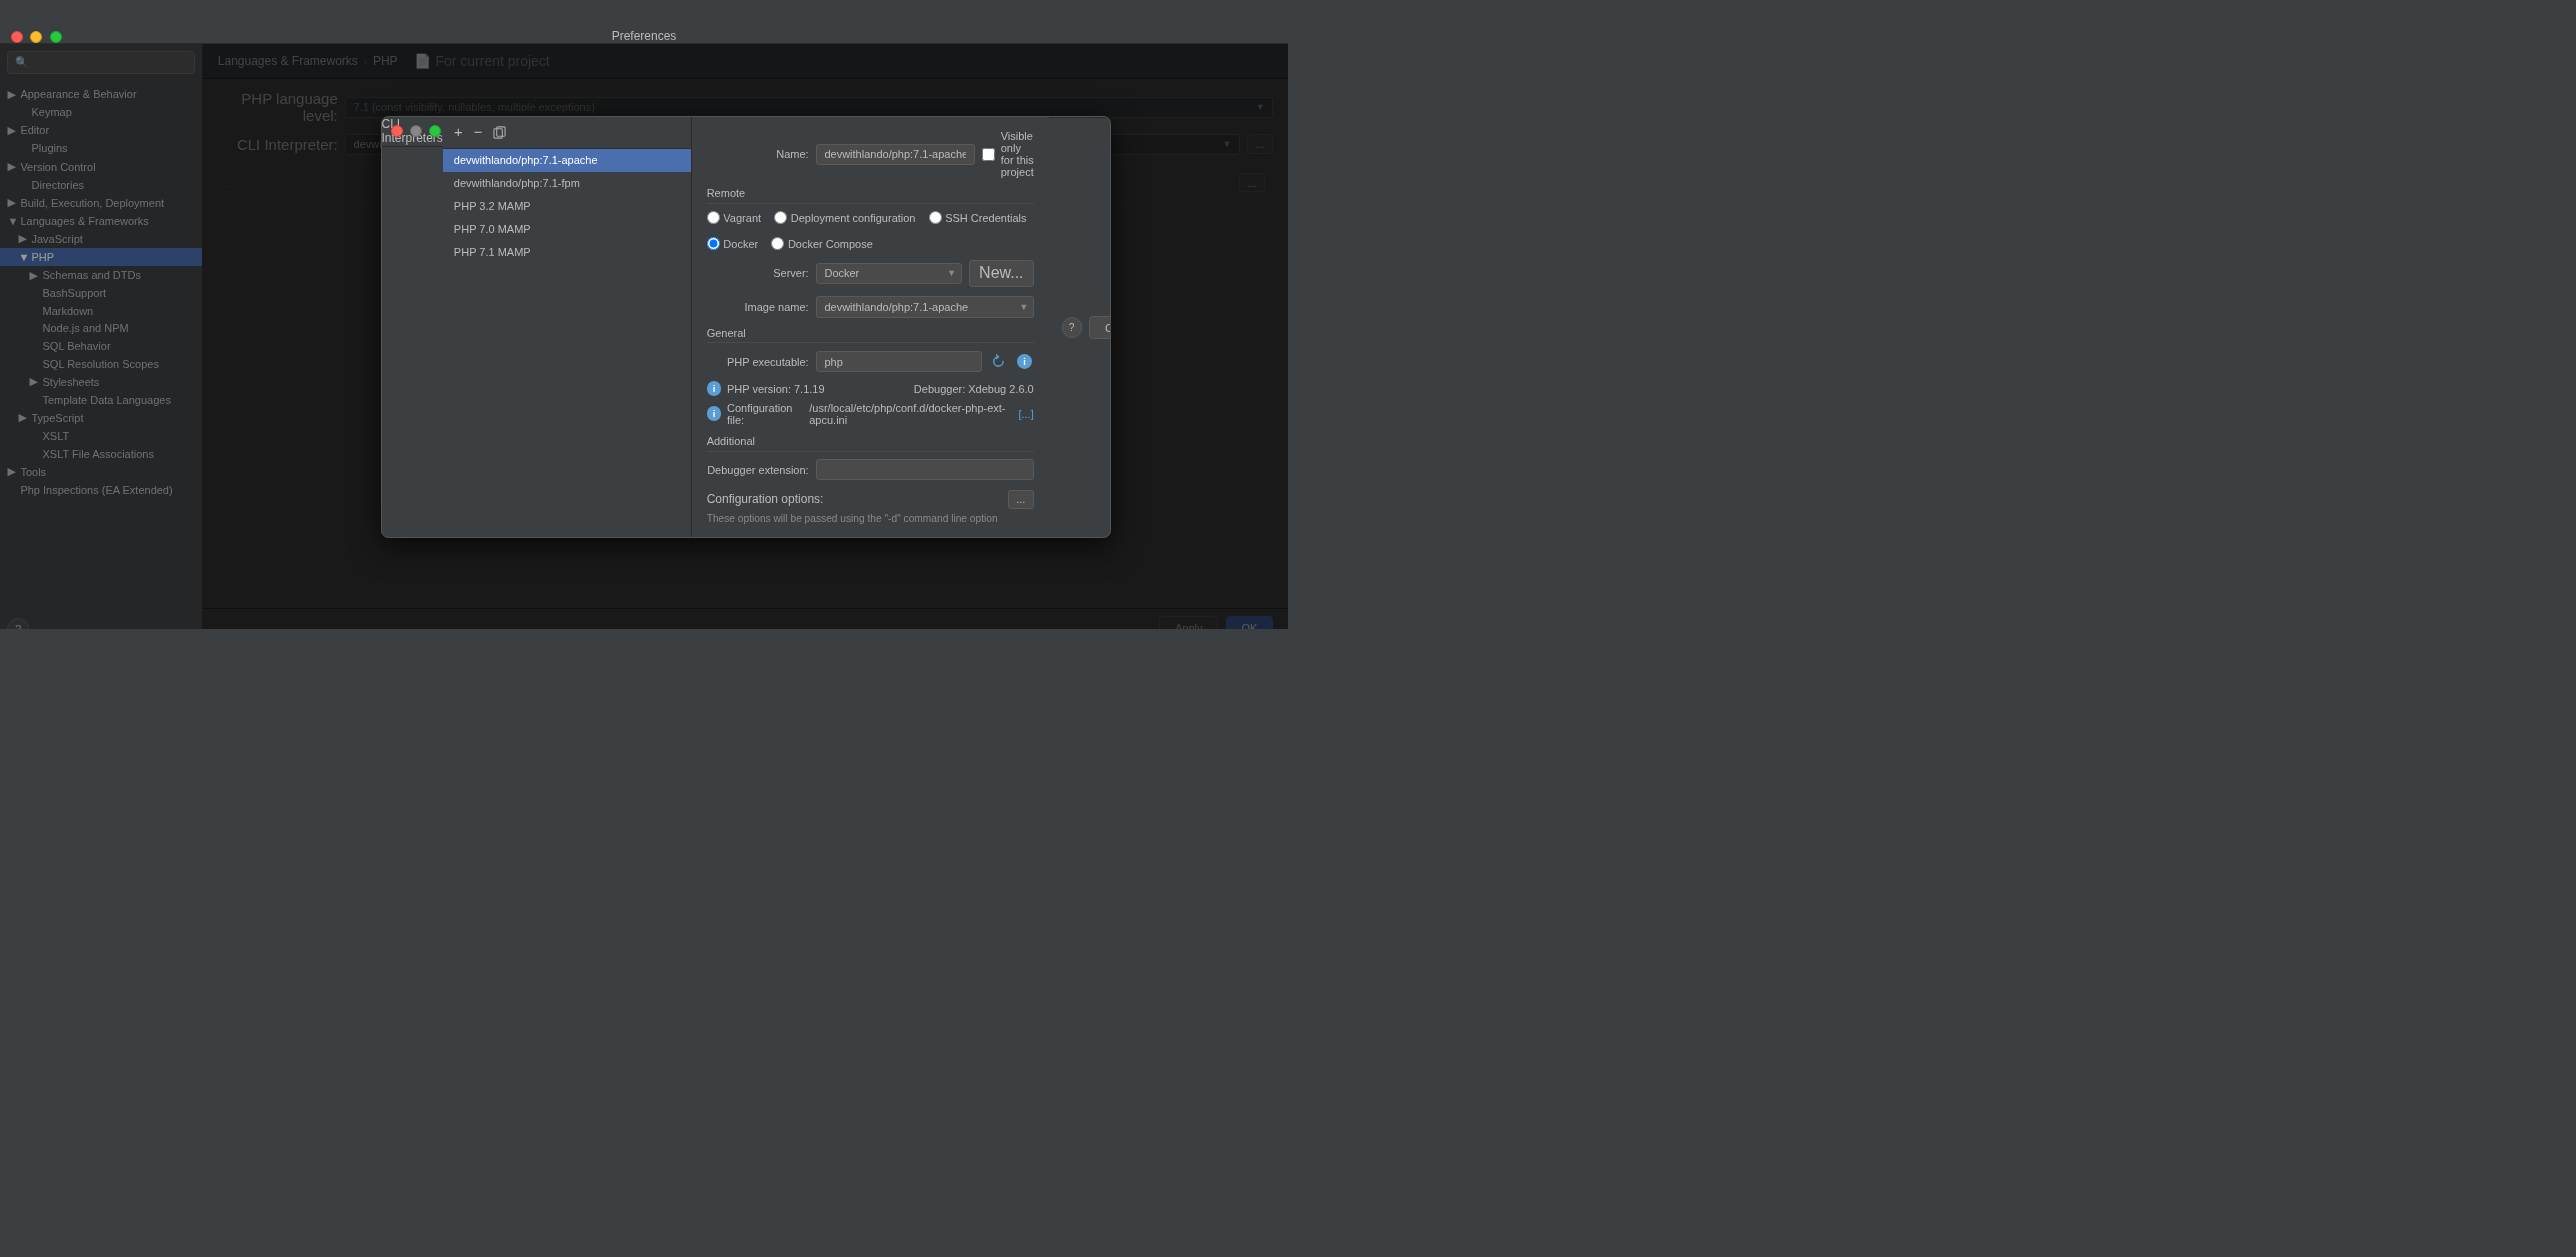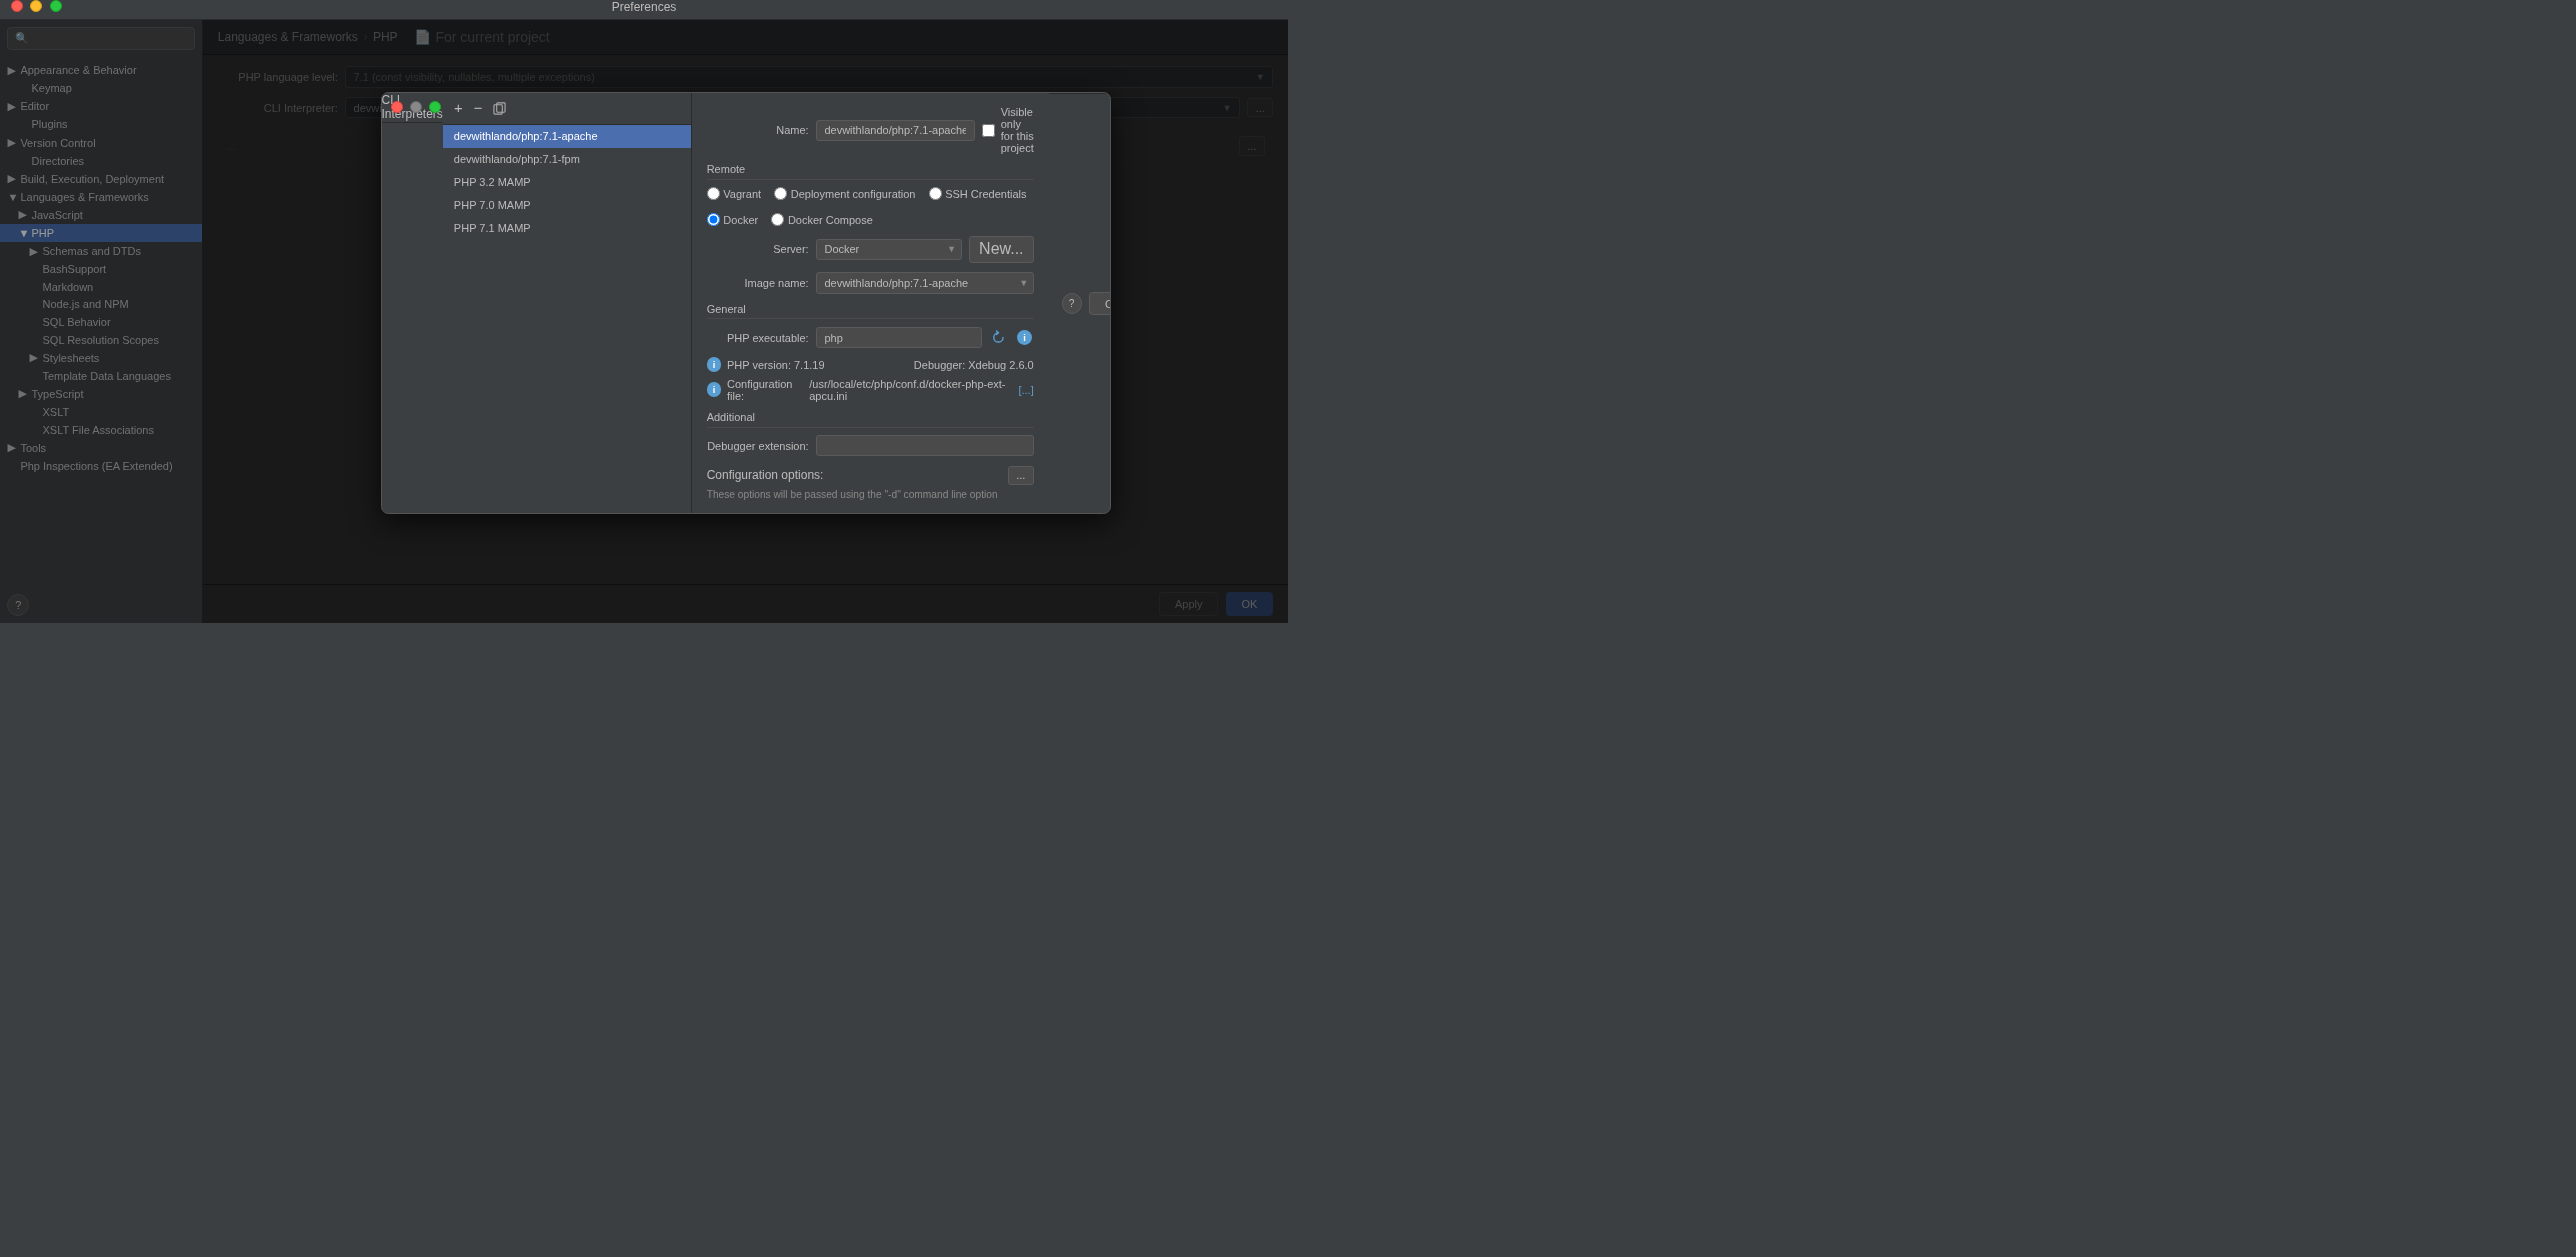--- a/index.html
+++ b/index.html
@@ -10,23 +10,23 @@
       color: #bbbbbb;
       width: 1288px;
       height: 629px;
       overflow: hidden;
       position: relative;
     }
 
     
     .title-bar {
       background: #3c3f41;
-      height: 20px;
-      display: flex;
-      align-items: flex-start;
+      height: 44px;
+      display: flex;
+      align-items: flex-end;
       justify-content: center;
       position: relative;
       border-bottom: 0.9px solid #2b2b2b;
     }
     .title-bar-buttons {
       position: absolute;
       left: 11px;
       display: flex;
       gap: 7.4px;
     }
@@ -107,21 +107,21 @@
     }
     .setting-row {
       display: flex;
       align-items: center;
       margin-bottom: 9.2px;
       gap: 7.4px;
     }
     .setting-label {
       width: 120px;
       color: #bbbbbb;
-      font-size: 11px;
+      font-size: 15px;
       text-align: right;
       flex-shrink: 0;
     }
     .setting-value-box {
       flex: 1;
       background: #3c3f41;
       border: 0.9px solid #5a5a5a;
       border-radius: 2.8px;
       padding: 3.7px 7.4px;
       color: #bbbbbb;

